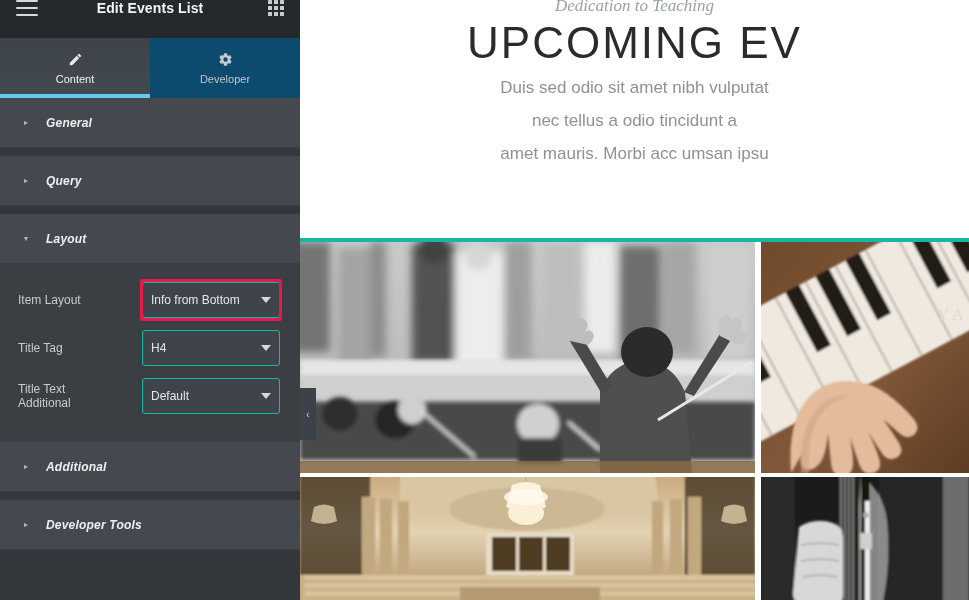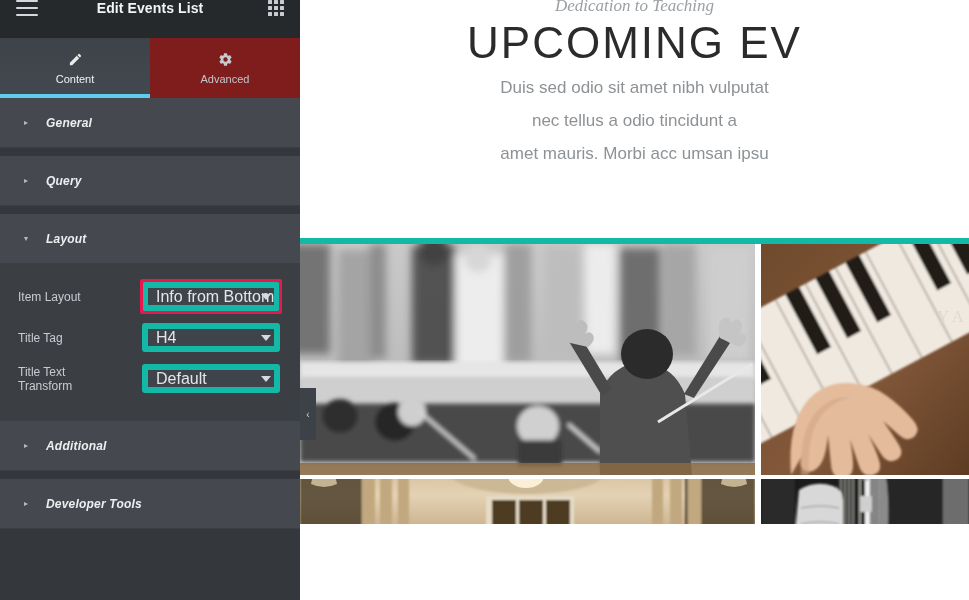--- a/index.html
+++ b/index.html
@@ -34,21 +34,21 @@
   .panel-title {
     position: absolute; left: 0; right: 0; text-align: center;
     font-size: 14px; font-weight: bold; color: #f1f3f5;
     letter-spacing: .1px; pointer-events: none;
   }
   .grid-icon { margin-left: auto; width: 16px; height: 16px; display: grid;
     grid-template-columns: repeat(3,1fr); grid-template-rows: repeat(3,1fr); gap: 2px; cursor: pointer; }
   .grid-icon i { background: #c9cdd2; display: block; border-radius: .5px; }
 
   
-  .tabs { display: flex; height: 60px; background: #7f1d1d; }
+  .tabs { display: flex; height: 60px; background: #0c4a6e; }
   .tab {
     flex: 1; display: flex; flex-direction: column;
     align-items: center; justify-content: center;
     gap: 6px; cursor: pointer; position: relative;
     color: #c2c6cb; font-size: 11px;
   }
   .tab.active {
     background: linear-gradient(180deg, #3e434a 0%, #434950 100%);
     color: #f0f2f4;
   }
@@ -71,25 +71,25 @@
   .sec-arrow { width: 12px; font-size: 8px; color: #b7bbc0; margin-right: 10px; line-height: 1; }
   .sec-label { font-size: 12px; font-weight: bold; color: #eceef0; letter-spacing: .2px; font-style: italic; }
   .section-gap { height: 8px; background: #34383c; }
 
   
   .section-body { background: #3b3f44; padding: 12px 0 22px; }
   .ctrl-row { display: flex; align-items: center; padding: 6px 20px 6px 18px; gap: 31px; }
   .ctrl-label { font-size: 12px; color: #c8ccd1; flex: 1; }
   .ctrl-field { position: relative; width: 138px; }
   .select {
-    width: 138px; height: 29px;
+    width: 138px; height: 36px;
     background: #3f444b;
-    border: 6px solid #14b8a6;
+    border: 1px solid #14b8a6;
     border-radius: 3px;
-    color: #e3e6e9; font-size: 16px;
+    color: #e3e6e9; font-size: 12px;
     display: flex; align-items: center;
     padding: 0 24px 0 8px;
     cursor: pointer; white-space: nowrap; overflow: hidden;
   }
   .caret {
     position: absolute; right: 9px; top: 50%; transform: translateY(-50%);
     width: 0; height: 0; border-left: 5px solid transparent;
     border-right: 5px solid transparent; border-top: 6px solid #d6d9dd;
     pointer-events: none;
   }
@@ -102,21 +102,21 @@
   .collapse-handle {
     position: absolute; left: 300px; top: 388px;
     width: 16px; height: 52px;
     background: #3d4248;
     display: flex; align-items: center; justify-content: center;
     color: #cfd3d7; font-size: 10px; cursor: pointer; z-index: 6;
   }
 
   
   #preview {
-    flex: 1; height: 524px; background: #fff;
+    flex: 1; height: 600px; background: #fff;
     position: relative; overflow: hidden;
   }
   .hero { padding-top: 0; text-align: center; }
   .eyebrow {
     font-family: "Liberation Serif", serif;
     font-style: italic; font-size: 17px; color: #9aa0a4;
     margin-top: -4px; white-space: nowrap;
   }
   .hero-title {
     font-size: 44px; font-weight: normal; color: #2b2b2b;
@@ -127,21 +127,21 @@
     margin-top: 5px; font-size: 17px; line-height: 1.95;
     color: #8e9295; white-space: nowrap;
   }
 
   
   .events-grid {
     position: absolute; left: 0; right: 0; top: 238px; bottom: 0;
     display: grid;
     grid-template-columns: 455px 6px 1fr;
     grid-template-rows: 231px 4px 1fr;
-    border-top: 6px solid #14b8a6;
+    border-top: 4px solid #14b8a6;
     background: #fff;
   }
   .cell { overflow: hidden; position: relative; }
   .c1 { grid-column: 1; grid-row: 1; }
   .c2 { grid-column: 3; grid-row: 1; }
   .c3 { grid-column: 1; grid-row: 3; }
   .c4 { grid-column: 3; grid-row: 3; }
   .cell svg { width: 100%; height: 100%; display: block; }
 </style>
 </head>
@@ -179,21 +179,21 @@
           </svg>
         </span>
         <span>Content</span>
       </div>
       <div class="tab">
         <span class="ti">
           <svg width="15" height="15" viewBox="0 0 24 24" fill="#c7cbd0">
             <path d="M19.43 12.98c.04-.32.07-.64.07-.98s-.03-.66-.07-.98l2.11-1.65a.5.5 0 0 0 .12-.64l-2-3.46a.5.5 0 0 0-.61-.22l-2.49 1a7.3 7.3 0 0 0-1.69-.98l-.38-2.65A.49.49 0 0 0 14 2h-4a.49.49 0 0 0-.49.42l-.38 2.65c-.61.25-1.17.58-1.69.98l-2.49-1a.5.5 0 0 0-.61.22l-2 3.46a.5.5 0 0 0 .12.64l2.11 1.65c-.04.32-.07.65-.07.98s.03.66.07.98l-2.11 1.65a.5.5 0 0 0-.12.64l2 3.46c.13.22.39.3.61.22l2.49-1c.52.4 1.08.73 1.69.98l.38 2.65c.04.24.25.42.49.42h4c.24 0 .45-.18.49-.42l.38-2.65c.61-.25 1.17-.58 1.69-.98l2.49 1c.22.08.48 0 .61-.22l2-3.46a.5.5 0 0 0-.12-.64l-2.11-1.65zM12 15.5A3.5 3.5 0 1 1 12 8.5a3.5 3.5 0 0 1 0 7z"></path>
           </svg>
         </span>
-        <span>Advanced</span>
+        <span>Developer</span>
       </div>
     </div>
 
     <div class="sections">
 
       <div class="section">
         <span class="sec-arrow">▸</span>
         <span class="sec-label">General</span>
       </div>
       <div class="section-gap"></div>
@@ -218,21 +218,21 @@
           </span>
         </div>
         <div class="ctrl-row">
           <span class="ctrl-label">Title Tag</span>
           <span class="ctrl-field">
             <span class="select">H4</span>
             <span class="caret"></span>
           </span>
         </div>
         <div class="ctrl-row">
-          <span class="ctrl-label">Title Text Transform</span>
+          <span class="ctrl-label">Title Text Additional</span>
           <span class="ctrl-field">
             <span class="select">Default</span>
             <span class="caret"></span>
           </span>
         </div>
       </div>
 
       <div class="section">
         <span class="sec-arrow">▸</span>
         <span class="sec-label">Additional</span>

